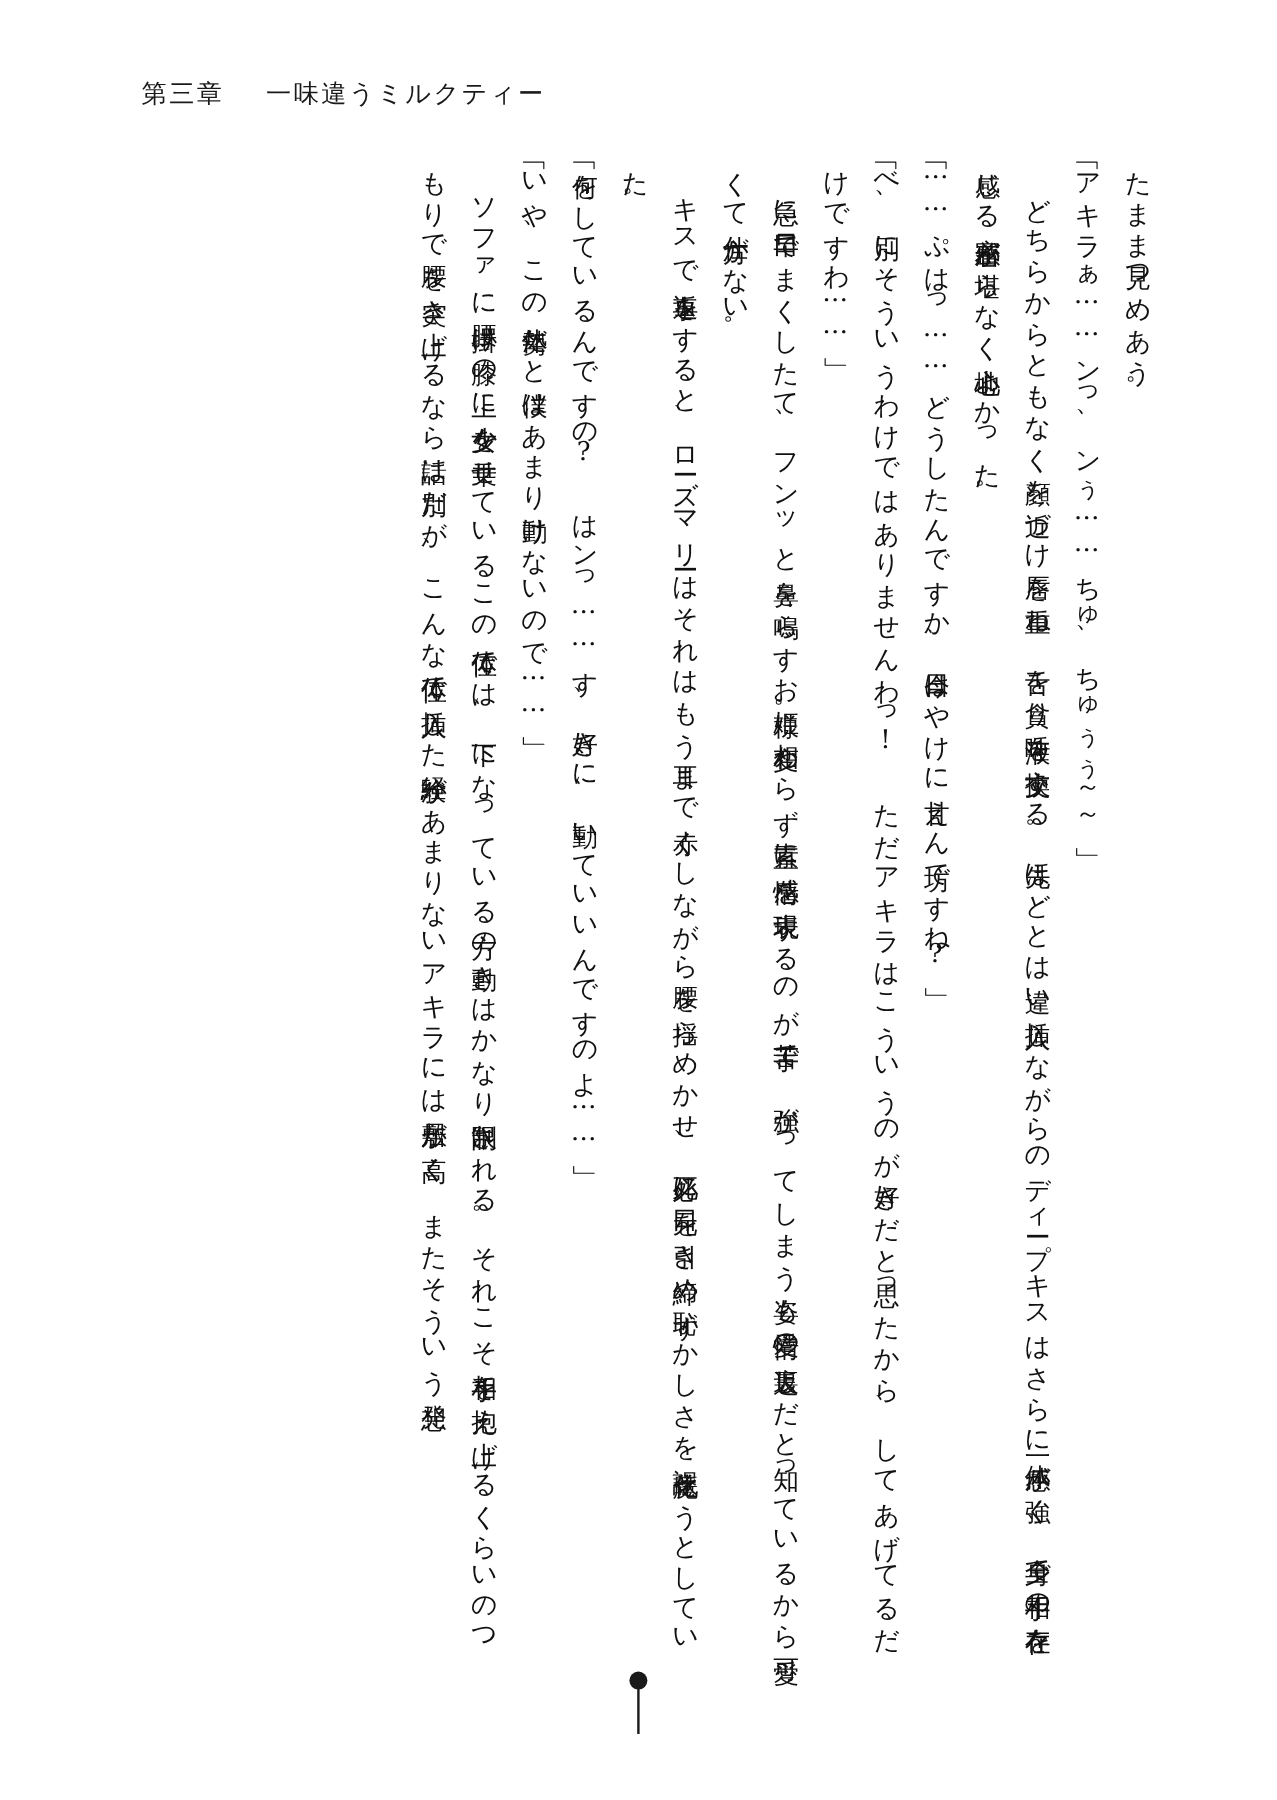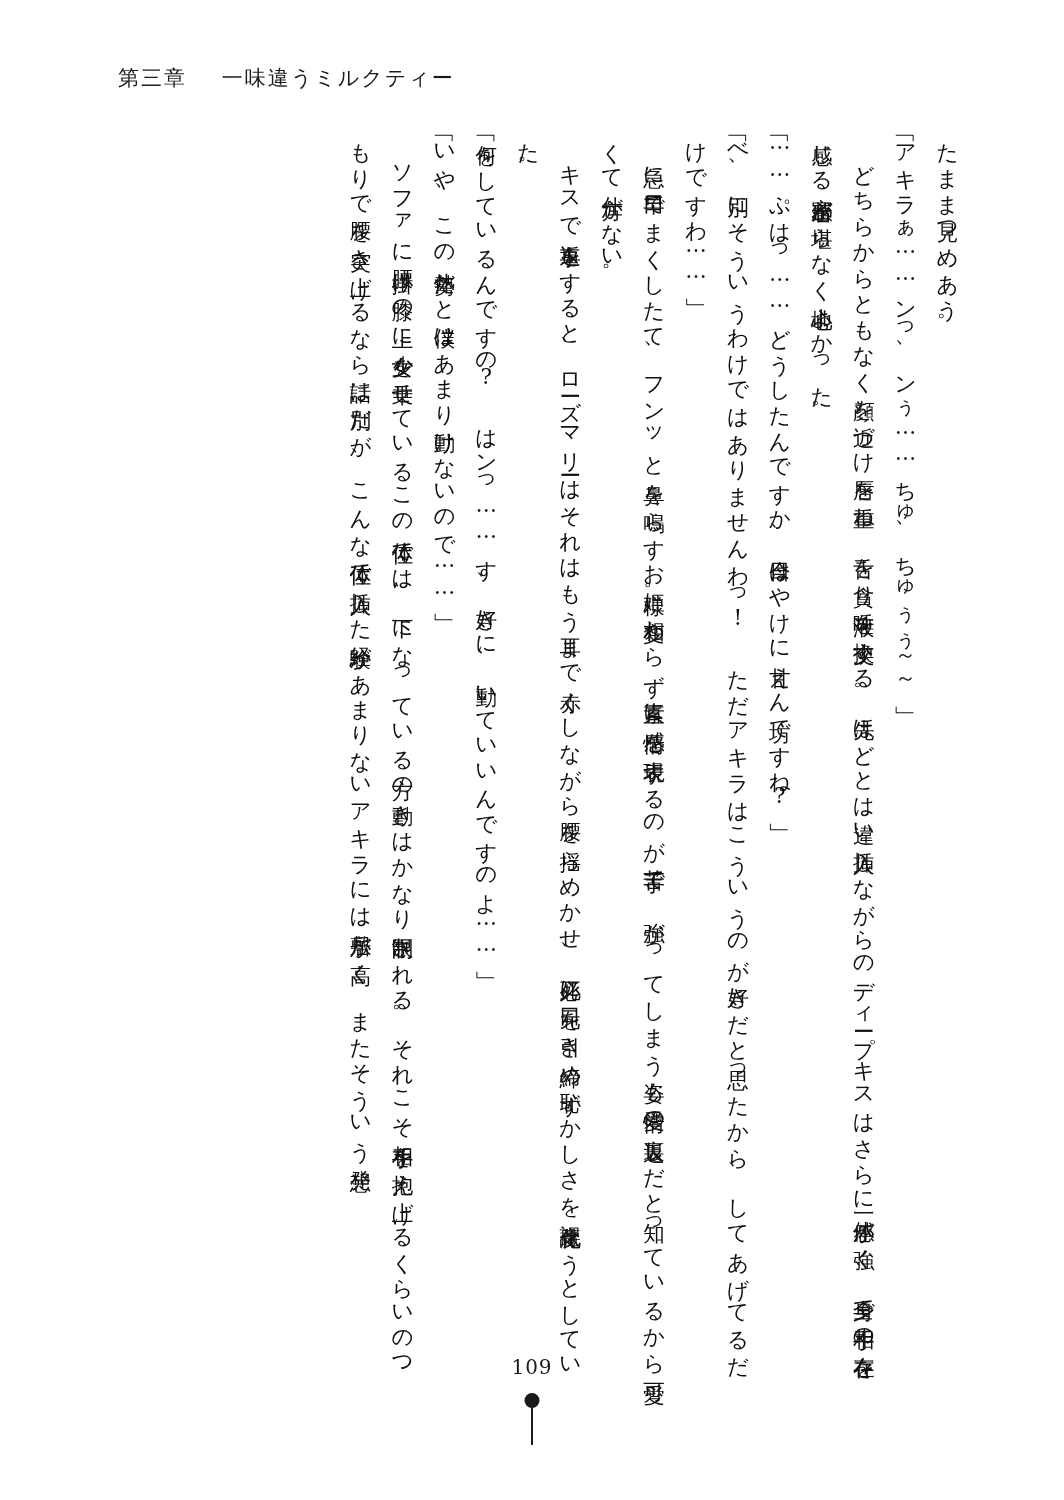--- a/index.html
+++ b/index.html
@@ -114,20 +114,19 @@
     <p>どちらからともなく顔を近づけ唇を重ね、舌を貪り唾液を交換する。先ほどとは違い挿入しながらのディープキスはさらに一体感が強く、全身で相手の存在を感じる密着感が堪らなく心地よかった。</p>
     <p class="noindent">「……ぷはっ……どうしたんですか、今日はやけに甘えん坊ですね?」</p>
     <p class="noindent">「べ、別にそういうわけではありませんわっ!　ただアキラはこういうのが好きだと思ったから、してあげてるだけですわ……」</p>
     <p>急に早口でまくしたて、フンッと鼻を鳴らすお姫様。相変わらず素直に感情を表現するのが苦手で、強がってしまう姿も愛情の裏返しだと知っているから可愛くて仕方がない。</p>
     <p>キスで返事をすると、ローズマリーはそれはもう耳まで赤くしながら腰を揺らめかせ、必死に口元を引き締め恥ずかしさを誤魔化そうとしていた。</p>
     <p class="noindent">「何をしているんですの?　はンっ……す、好きに、動いていいんですのよ……」</p>
     <p class="noindent">「いや、この体勢だと僕はあまり動けないので……」</p>
     <p>ソファに腰掛け膝の上に少女を乗せているこの体位では、下になっている方の動きはかなり制限される。それこそ相手を抱え上げるくらいのつもりで腰を突き上げるなら話は別だが、こんな体位で挿入した経験があまりないアキラには敷居が高く、またそういう発想</p>
   </div>
 
-  <div id="page-number">109</div>
 
   <div id="page-ornament">
     <div class="knob"></div>
     <div class="stem"></div>
   </div>
 
 </div>
 
 </body></html>

